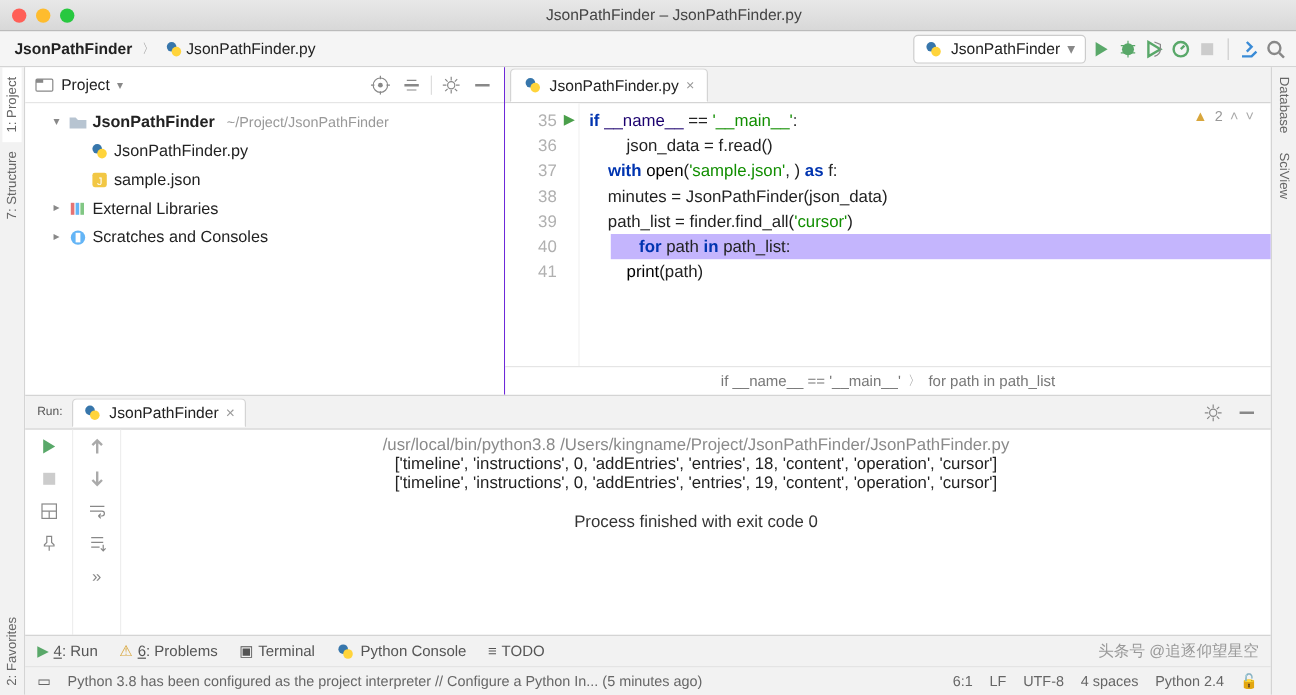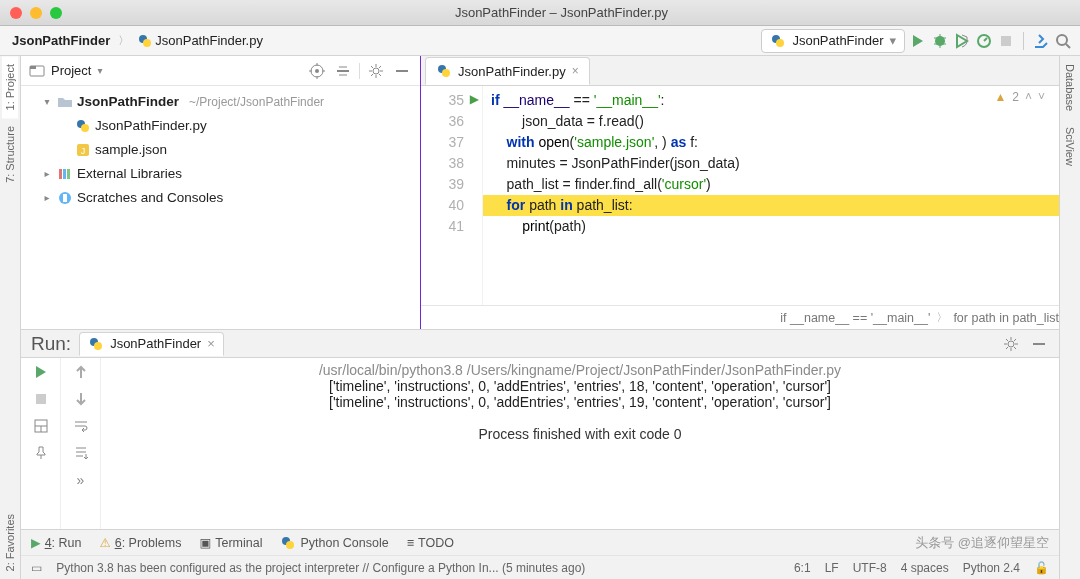--- a/index.html
+++ b/index.html
@@ -37,31 +37,31 @@
 .editor-pane { flex:1; display:flex; flex-direction:column; background:#fff; min-width:0; }
 .tabs-row { height:30px; display:flex; align-items:flex-end; border-bottom:1px solid #d4d4d4; background:#f2f2f2; }
 .etab { display:flex; align-items:center; gap:6px; padding:5px 10px; background:#fff; border:1px solid #d4d4d4; border-bottom-color:#fff; border-radius:4px 4px 0 0; margin-left:4px; }
 .etab .close { color:#999; font-size:12px; }
 .editor-body { flex:1; display:flex; font-family:Menlo,Consolas,monospace; font-size:14px; overflow:hidden; min-height:0; }
 .gutter { width:62px; text-align:right; padding:4px 18px 4px 0; color:#b0b0b0; background:#fff; border-right:1px solid #f2f2f2; position:relative; }
 .gutter .ln { height:21px; line-height:21px; }
 .gutter-mark { position:absolute; right:3px; top:6px; color:#4a9f4a; font-size:12px; }
 .code { flex:1; padding:4px 0; position:relative; }
 .code-line { height:21px; line-height:21px; padding-left:8px; white-space:pre; }
-.hl { background:#fde047; }
+.hl { background:#c4b5fd;margin-left:26px; }
 .kw { color:#0034b0; font-weight:bold; }
 .nm { color:#1b006e; }
 .str { color:#118e00; }
 .fn { color:#000; }
 .code-warn { position:absolute; right:14px; top:4px; color:#999; font-size:12px; display:flex; align-items:center; gap:6px; }
 .code-warn .tri { color:#d8a63c; }
-.breadcrumb-bar { height:24px; border-top:1px solid #e5e5e5; display:flex; align-items:center; justify-content:flex-end; font-family:Menlo,monospace; font-size:12.5px; color:#777; gap:6px; }
+.breadcrumb-bar { height:24px; border-top:1px solid #e5e5e5; display:flex; align-items:center; justify-content:center; font-family:Menlo,monospace; font-size:12.5px; color:#777; gap:6px; }
 .run-panel { height:200px; display:flex; flex-direction:column; border-top:1px solid #d4d4d4; background:#fff; }
 .run-hdr { height:28px; display:flex; align-items:center; padding:0 10px; gap:8px; background:#f2f2f2; border-bottom:1px solid #d4d4d4; }
-.run-hdr-title { color:#555; font-size:19px; }
+.run-hdr-title { color:#555; font-size:10px; }
 .run-tab { display:flex; align-items:center; gap:6px; background:#fff; padding:3px 8px; border:1px solid #d4d4d4; border-bottom-color:#fff; border-radius:4px 4px 0 0; font-size:13px; }
 .run-body { flex:1; display:flex; min-height:0; }
 .run-side { width:40px; display:flex; flex-direction:column; align-items:center; padding:6px 0; gap:8px; border-right:1px solid #eee; color:#888; }
 .run-side2 { width:40px; display:flex; flex-direction:column; align-items:center; padding:6px 0; gap:8px; border-right:1px solid #eee; color:#999; }
 .run-side svg, .run-side2 svg { width:16px; height:16px; }
 .run-out { flex:1; font-family:Menlo,Consolas,monospace; font-size:14px; padding:4px 8px; overflow:auto;text-align:center; }
 .run-out .cmd { color:#8a8a8a; }
 .run-out .exit { color:#333; }
 .botbar { height:26px; display:flex; align-items:center; background:#f2f2f2; border-top:1px solid #d4d4d4; padding:0 10px; gap:18px; font-size:12.5px; color:#555; }
 .botbar .bt { display:flex; align-items:center; gap:4px; }

